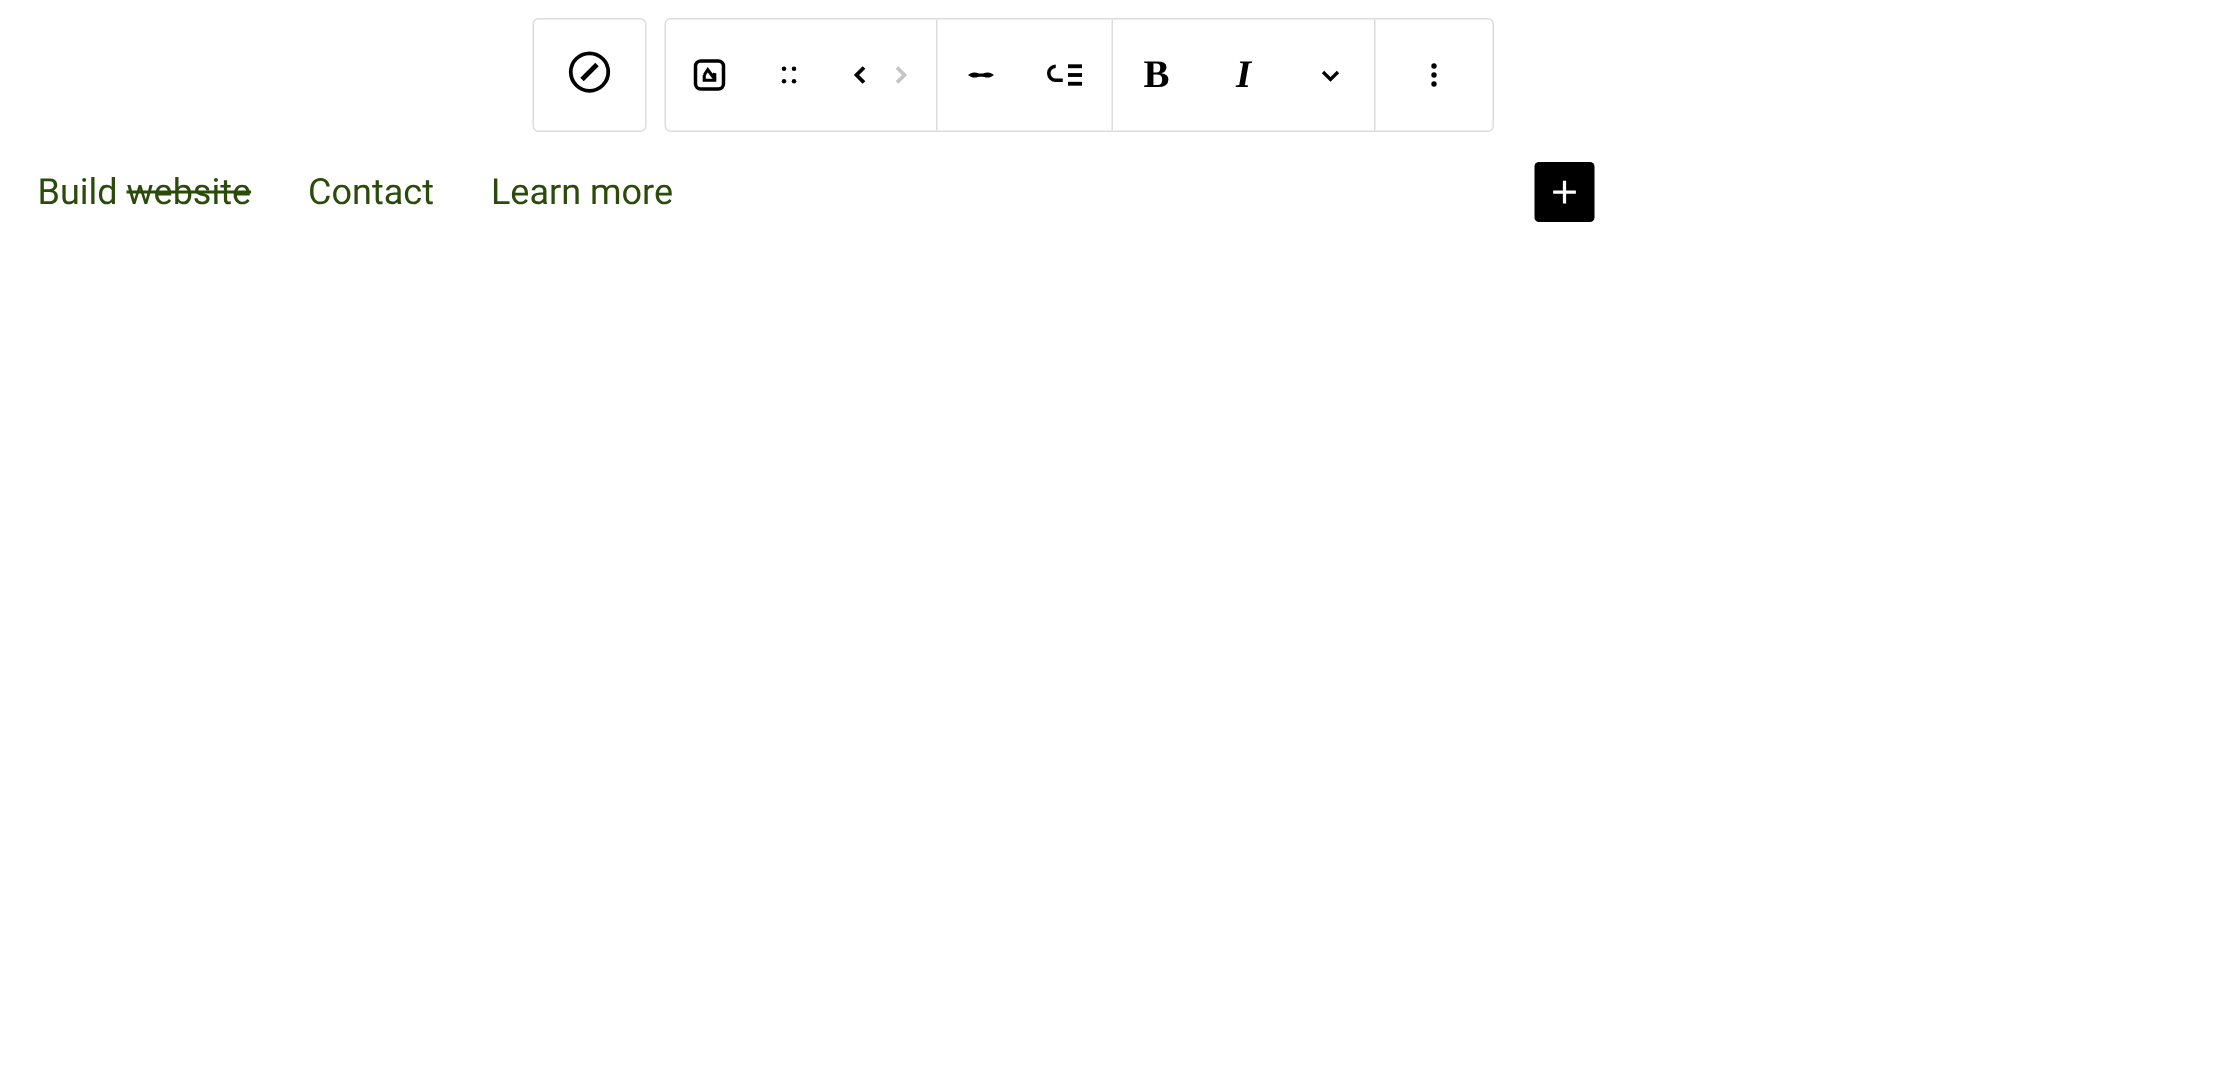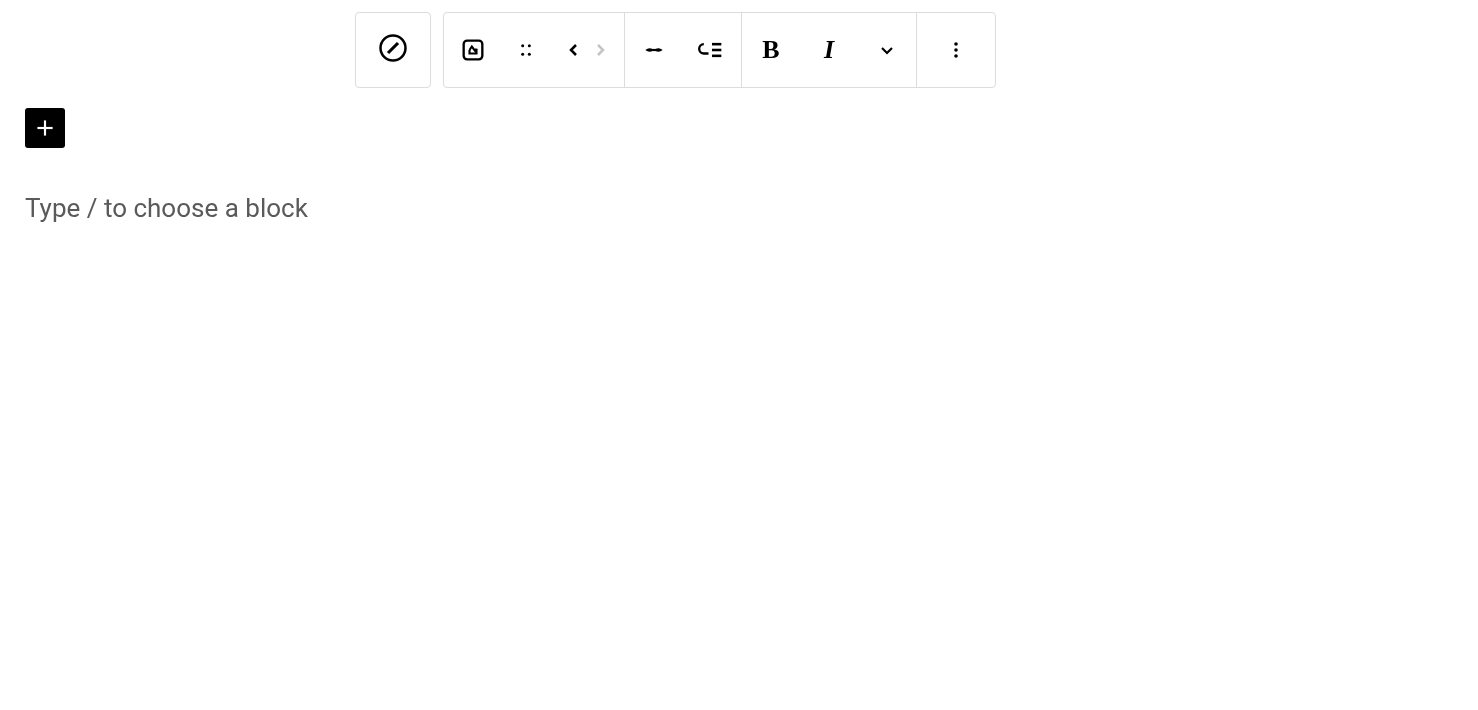--- a/index.html
+++ b/index.html
@@ -241,27 +241,35 @@
               <circle cx="12" cy="18" r="1.8"></circle>
             </svg>
           </span>
         </button>
       </div>
 
     </div>
   </div>
 
   <div class="nav-row">
+    <div class="nav-links">
+      <span class="nav-link">
+        <span>Build </span><span class="strike">website</span><span></span>
+      </span>
+      <span class="nav-link">
+        <span>Contact</span>
+      </span>
+      <span class="nav-link">
+        <span>Learn more</span>
+      </span>
+    </div>
     <div class="add-block-btn">
       <span>
         <svg width="26" height="26" viewBox="0 0 24 24" fill="none" stroke="#fff" stroke-width="2">
           <line x1="12" y1="5" x2="12" y2="19"></line>
           <line x1="5" y1="12" x2="19" y2="12"></line>
         </svg>
       </span>
     </div>
   </div>
 
-  <div class="block-placeholder">
-    <span>Type / to choose a block</span>
-  </div>
 
 </div>
 
 </body></html>

